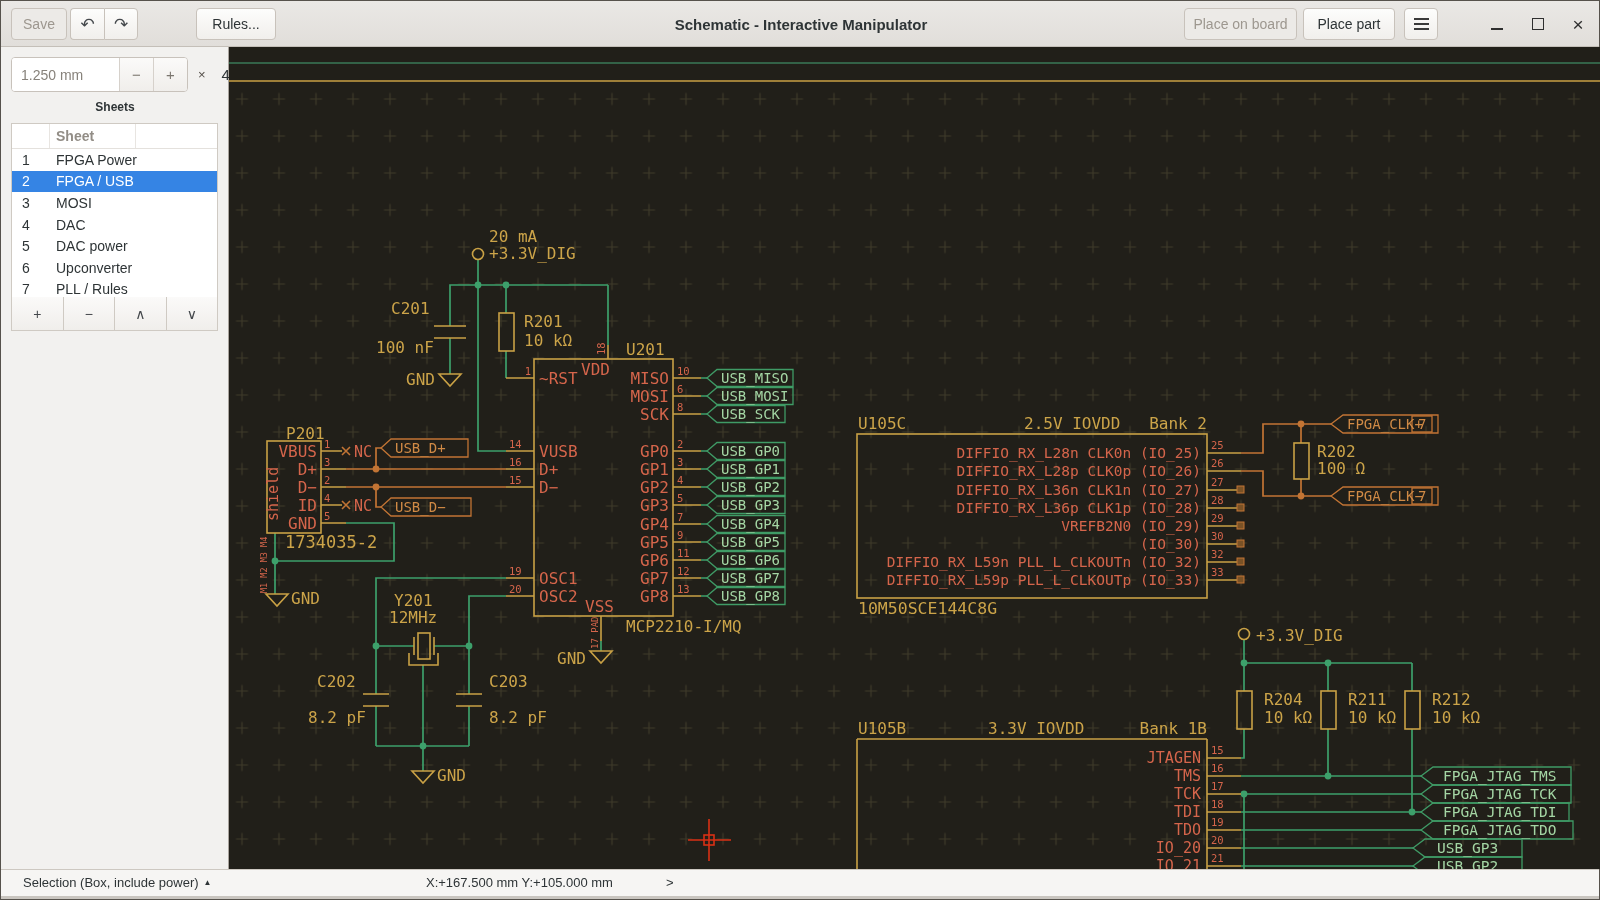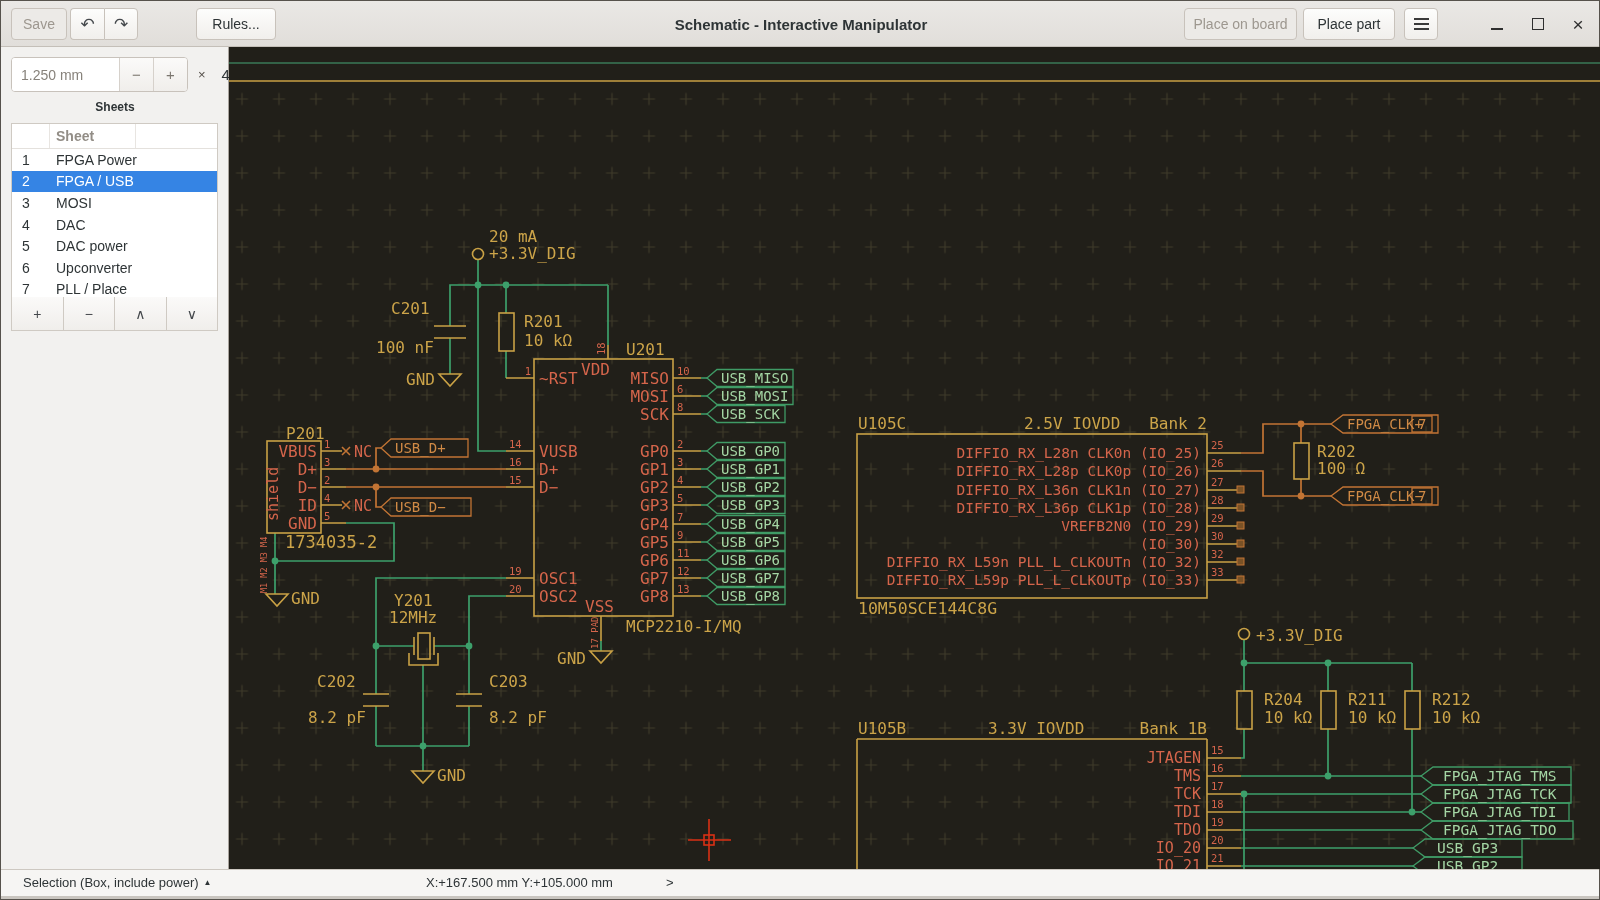--- a/index.html
+++ b/index.html
@@ -133,21 +133,21 @@
       <div class="srow">
           <div class="c1">5</div>
           <div class="c2">DAC power</div>
         </div>
       <div class="srow">
           <div class="c1">6</div>
           <div class="c2">Upconverter</div>
         </div>
       <div class="srow">
           <div class="c1">7</div>
-          <div class="c2">PLL / Place</div>
+          <div class="c2">PLL / Rules</div>
         </div>
     </div>
     <div class="listbar">
       <div class="lbtn">+</div>
       <div class="lbtn">−</div>
       <div class="lbtn">∧</div>
       <div class="lbtn">∨</div>
     </div>
   </div>
 

